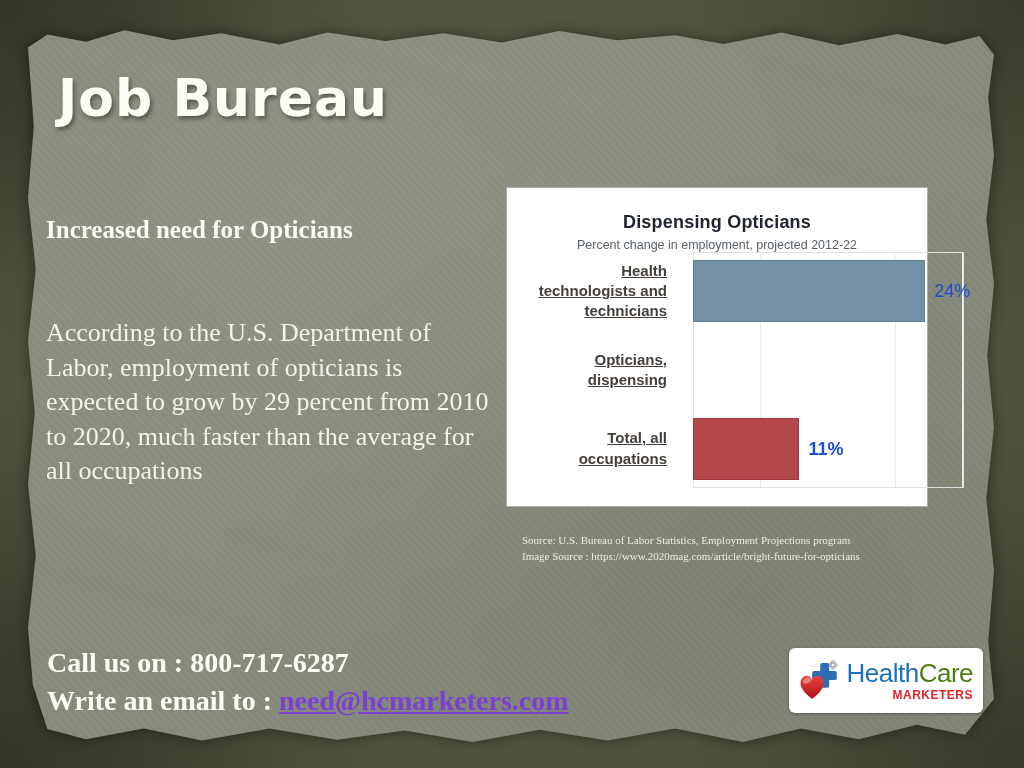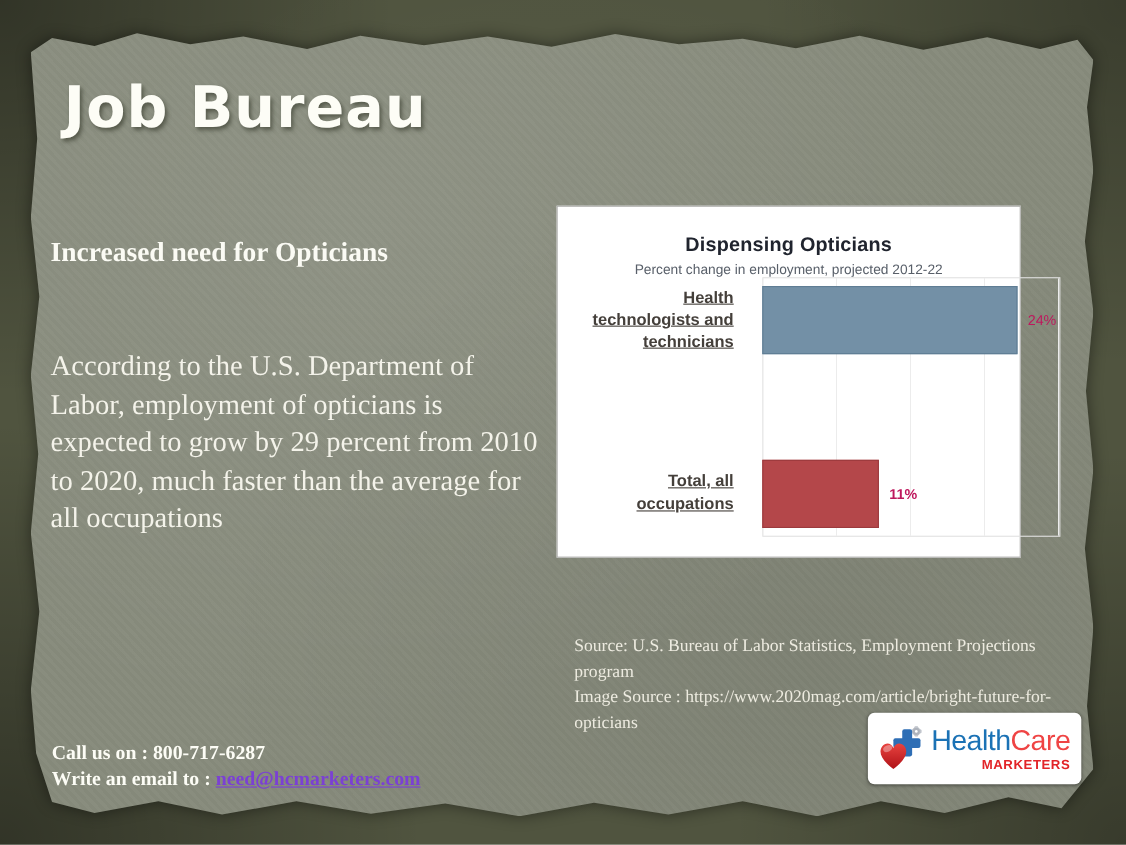--- a/index.html
+++ b/index.html
@@ -82,45 +82,45 @@
     justify-content:flex-end; text-align:right;
     font-weight:bold; font-size:15px; line-height:1.35; color:#443f3a;text-decoration:underline;
   }
   .ctrack { flex:1; position:relative; }
   .cbar {
     position:absolute; left:0; top:50%; transform:translateY(-50%);
     height:62px; border:1px solid rgba(0,0,0,.22);
   }
   .cval {
     position:absolute; top:50%; transform:translateY(-50%);
-    font-size:13px; color:#be185d; white-space:nowrap;
+    font-size:18px; color:#1d4ed8; white-space:nowrap;
   }
 
   .source-text {
     position:absolute; left:522px; top:533px; width:470px;
-    font-size:16px; line-height:1.45; color:#edebe0;margin-top:43px;
+    font-size:11px; line-height:1.45; color:#edebe0;
   }
 
   .contact {
-    position:absolute; left:47px; top:672px;
-    font-weight:bold; font-size:18px; line-height:1.35; color:#fdfdf6;
+    position:absolute; left:47px; top:644px;
+    font-weight:bold; font-size:28px; line-height:1.35; color:#fdfdf6;
   }
   .email-link { color:#7b40d4; text-decoration:underline; cursor:pointer; }
 
   
   .logo-box {
     position:absolute; left:789px; top:648px; width:194px; height:65px;
     background:#fff; border-radius:6px; display:flex; align-items:center;
     padding:6px 10px 6px 8px; box-shadow:0 1px 3px rgba(0,0,0,.35);
     font-family:"Liberation Sans", sans-serif;
   }
   .logo-text { flex:1; display:flex; flex-direction:column; align-items:flex-end; margin-left:4px; }
   .logo-line1 { font-size:26px; line-height:1; letter-spacing:-.5px; align-self:center; }
   .logo-health { color:#1b72b5; font-weight:normal; }
-  .logo-care { color:#ef4444; }
+  .logo-care { color:#4d7c0f; }
   .logo-marketers { font-size:12px; font-weight:bold; color:#e22428; letter-spacing:.5px; margin-top:2px; }
 </style>
 </head>
 <body>
 
 <div class="stage">
   <div class="paper-wrap">
     <div class="paper"></div>
   </div>
 
@@ -135,20 +135,21 @@
     <div class="plot-bg"></div>
     <div class="chart-rows">
         <div class="crow">
           <div class="clabel">Health technologists and technicians</div>
           <div class="ctrack">
             <div class="cbar" style="width: 85.7143%; background: rgb(115, 144, 166); border-color: rgb(95, 125, 148);"></div>
             <span class="cval" style="left: calc(85.7143% + 9px);">24%</span>
           </div>
         </div>
         <div class="crow">
+          <div class="clabel">Opticians, dispensing</div>
         </div>
         <div class="crow">
           <div class="clabel">Total, all occupations</div>
           <div class="ctrack">
             <div class="cbar" style="width: 39.2857%; background: rgb(180, 71, 74); border-color: rgb(156, 58, 61);"></div>
             <span class="cval" style="left: calc(39.2857% + 9px); font-weight: bold;">11%</span>
           </div>
         </div>
       </div>
   </div>

